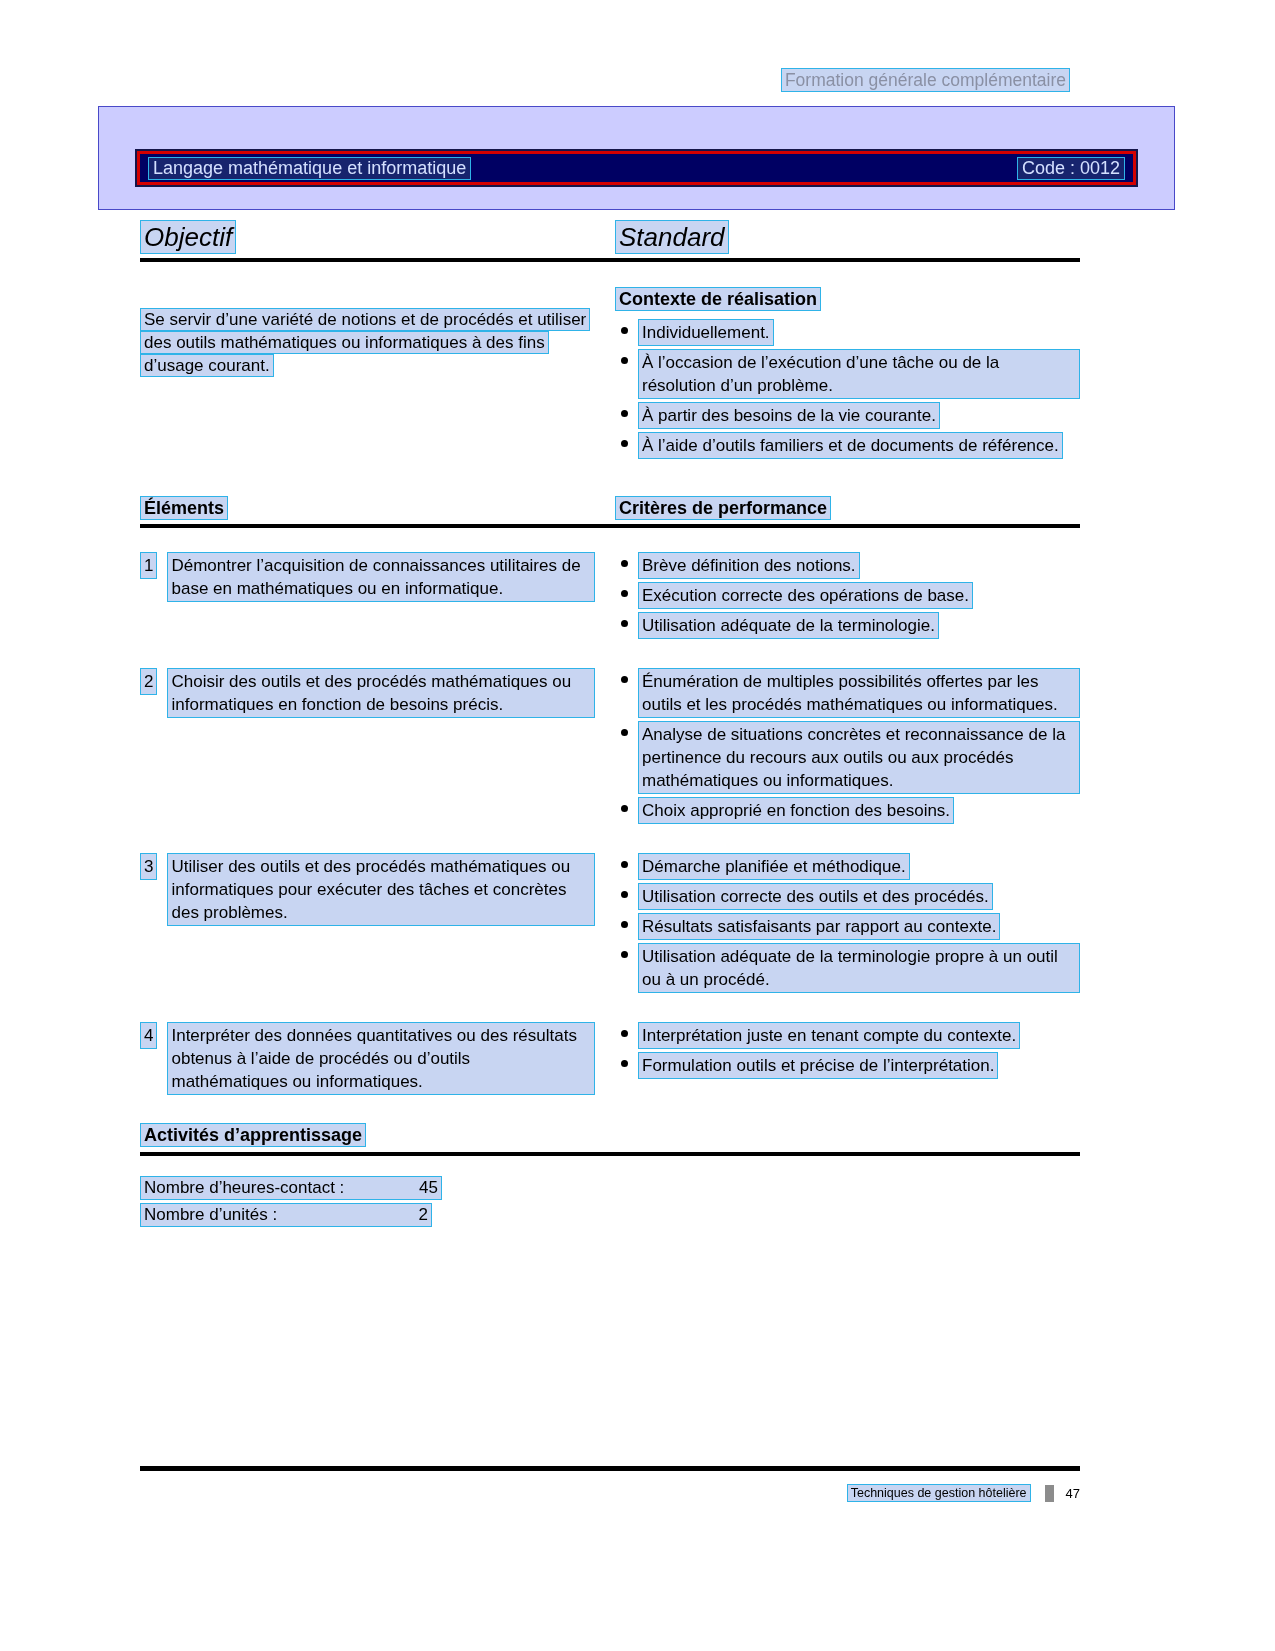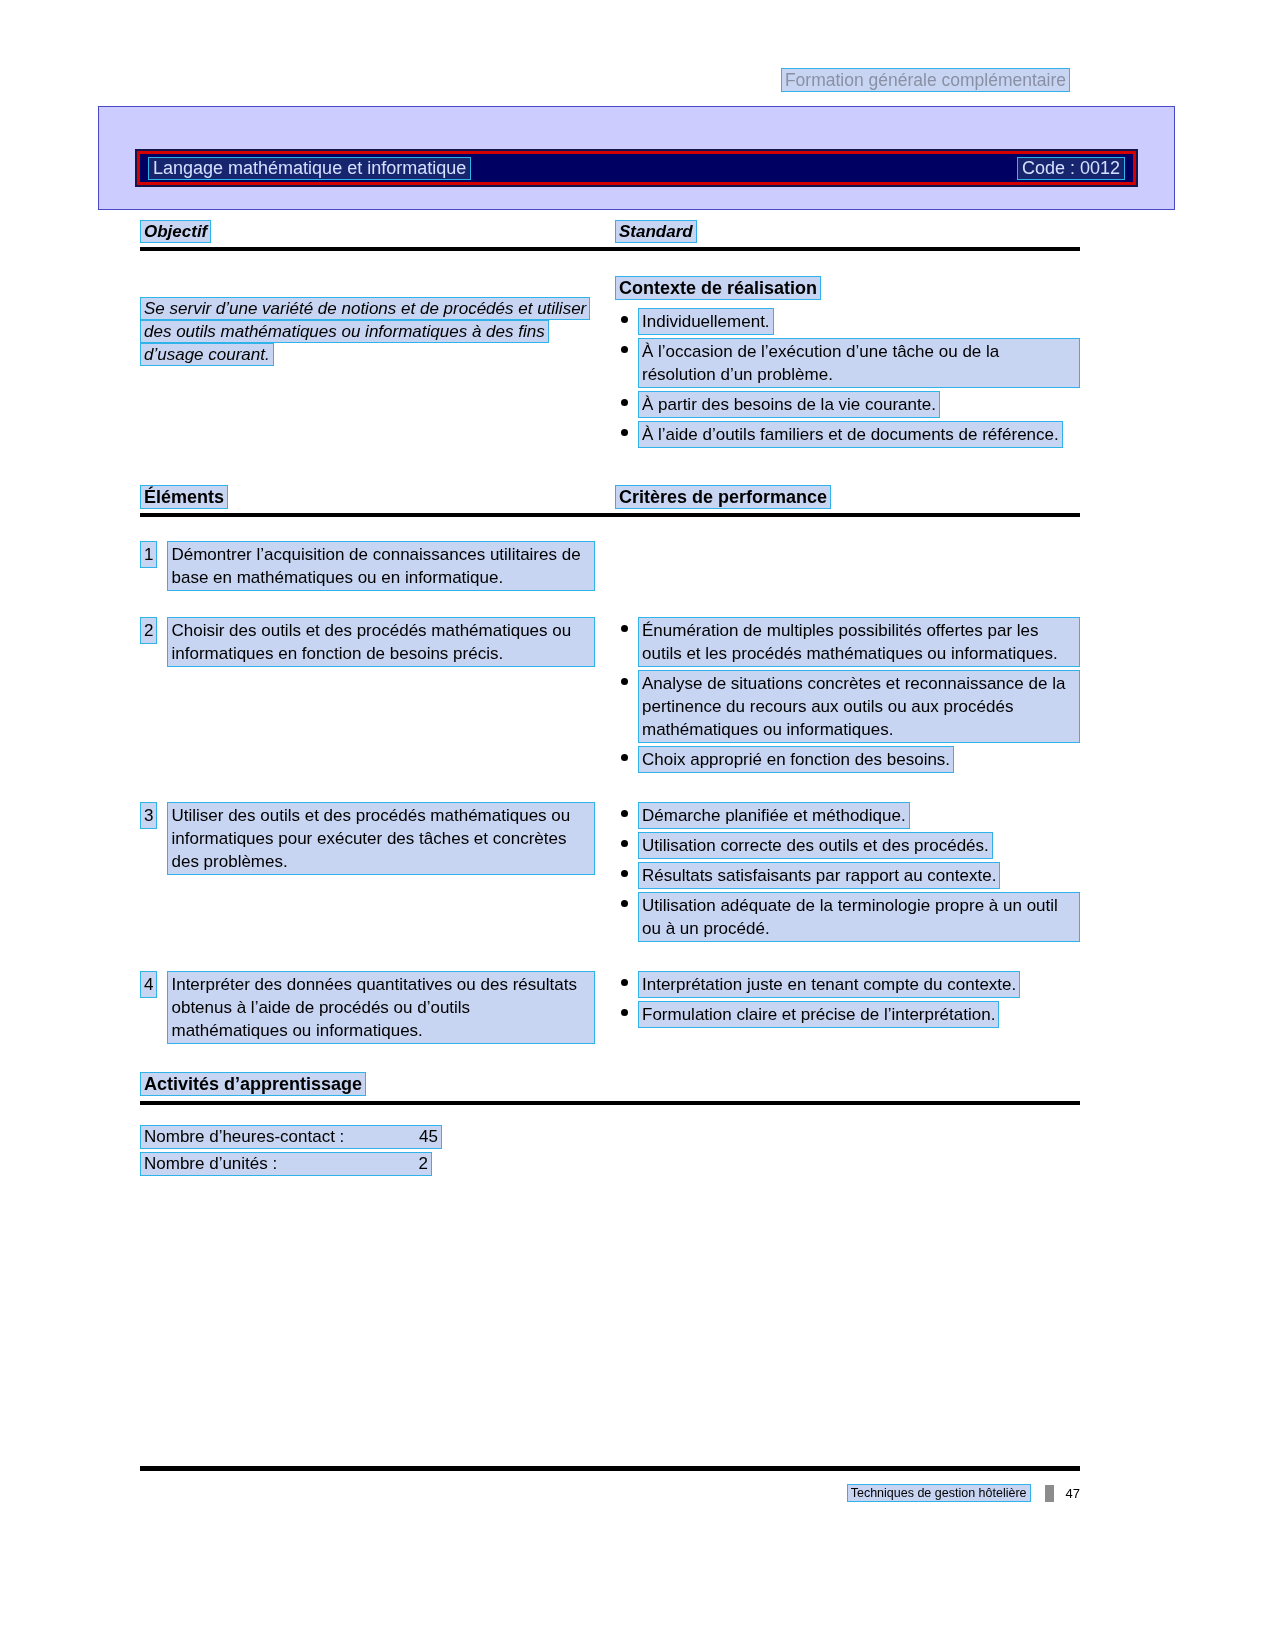--- a/index.html
+++ b/index.html
@@ -34,24 +34,24 @@
     display:flex; align-items:center; justify-content:space-between;
     padding:0 8px;
   }
   .hl-bar {
     background:#17246e; border:1px solid #2fb3e8;
     color:#d4e0ff; padding:0 4px; font-size:18px; white-space:nowrap;
   }
   .content { position:absolute; left:140px; top:222px; width:940px; }
   .col-heads { display:grid; grid-template-columns:475px 1fr; }
   .rule-b { border-bottom:4px solid #000; padding-bottom:5px; }
-  .main-head { font-size:17px; font-weight:bold; font-style:italic; }
+  .main-head { font-size:26px; font-weight:normal; font-style:italic; }
   .sect { display:grid; grid-template-columns:475px 1fr; margin-top:26px; font-size:17px; line-height:23px; }
   .sec-head { font-size:18px; font-weight:bold; }
-  .body-par { margin:20px 18px 0 0;font-style:italic; }
+  .body-par { margin:20px 18px 0 0; }
   ul.bullets { list-style:none; margin:8px 0 0; padding:0; }
   ul.bullets.tight { margin-top:0; }
   ul.bullets li { display:flex; margin:0 0 3px; }
   .dot { flex:none; width:7px; height:7px; border-radius:50%; background:#000; margin:8px 10px 0 6px; }
   .elements-head { margin-top:36px; }
   .elements-head .hl { font-size:18px; font-weight:bold; }
   .el-row { display:grid; grid-template-columns:475px 1fr; margin-top:26px; font-size:17px; line-height:23px; }
   .el-row.first { margin-top:24px; }
   .el-left { display:flex; align-items:flex-start; padding-right:20px; }
   .el-num { flex:none; margin-right:10px; }
@@ -136,20 +136,34 @@
       <div>
         <span class="hl">Critères de performance</span>
       </div>
     </div>
 
     <div class="el-row first">
       <div class="el-left">
         <span class="hl el-num">1</span>
         <span class="hl">Démontrer l’acquisition de connaissances utilitaires de base en mathématiques ou en informatique.</span>
       </div>
+      <ul class="bullets tight">
+        <li>
+          <span class="dot"></span>
+          <span class="hl">Brève définition des notions.</span>
+        </li>
+        <li>
+          <span class="dot"></span>
+          <span class="hl">Exécution correcte des opérations de base.</span>
+        </li>
+        <li>
+          <span class="dot"></span>
+          <span class="hl">Utilisation adéquate de la terminologie.</span>
+        </li>
+      </ul>
     </div>
 
     <div class="el-row">
       <div class="el-left">
         <span class="hl el-num">2</span>
         <span class="hl">Choisir des outils et des procédés mathématiques ou informatiques en fonction de besoins précis.</span>
       </div>
       <ul class="bullets tight">
         <li>
           <span class="dot"></span>
@@ -196,21 +210,21 @@
         <span class="hl el-num">4</span>
         <span class="hl">Interpréter des données quantitatives ou des résultats obtenus à l’aide de procédés ou d’outils mathématiques ou informatiques.</span>
       </div>
       <ul class="bullets tight">
         <li>
           <span class="dot"></span>
           <span class="hl">Interprétation juste en tenant compte du contexte.</span>
         </li>
         <li>
           <span class="dot"></span>
-          <span class="hl">Formulation claire et précise de l’interprétation.</span>
+          <span class="hl">Formulation outils et précise de l’interprétation.</span>
         </li>
       </ul>
     </div>
 
     <div class="activities">
       <span class="hl">Activités d’apprentissage</span>
     </div>
 
     <div class="kv-line">
       <span class="hl kv w1">

